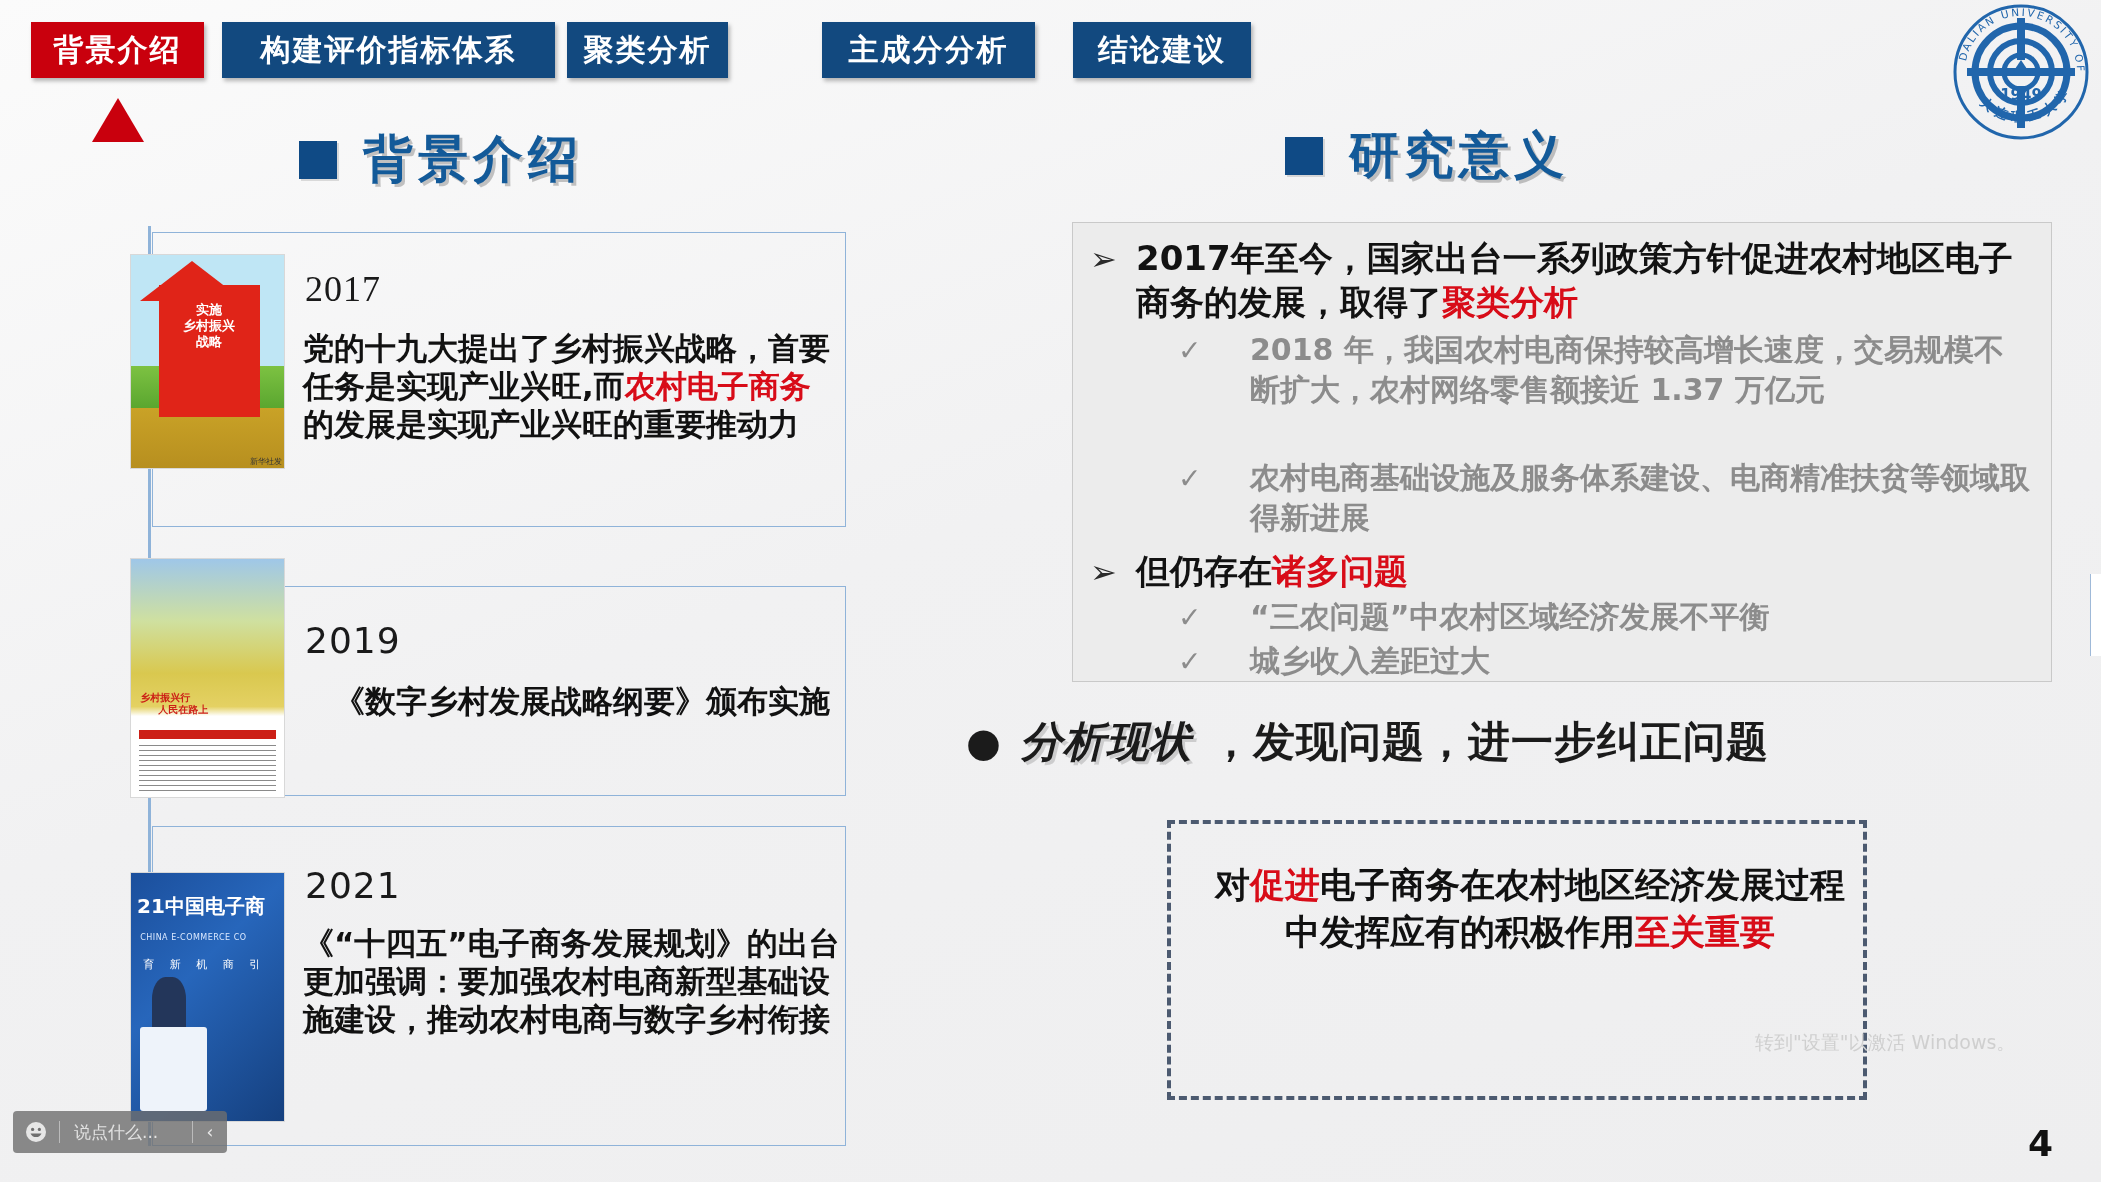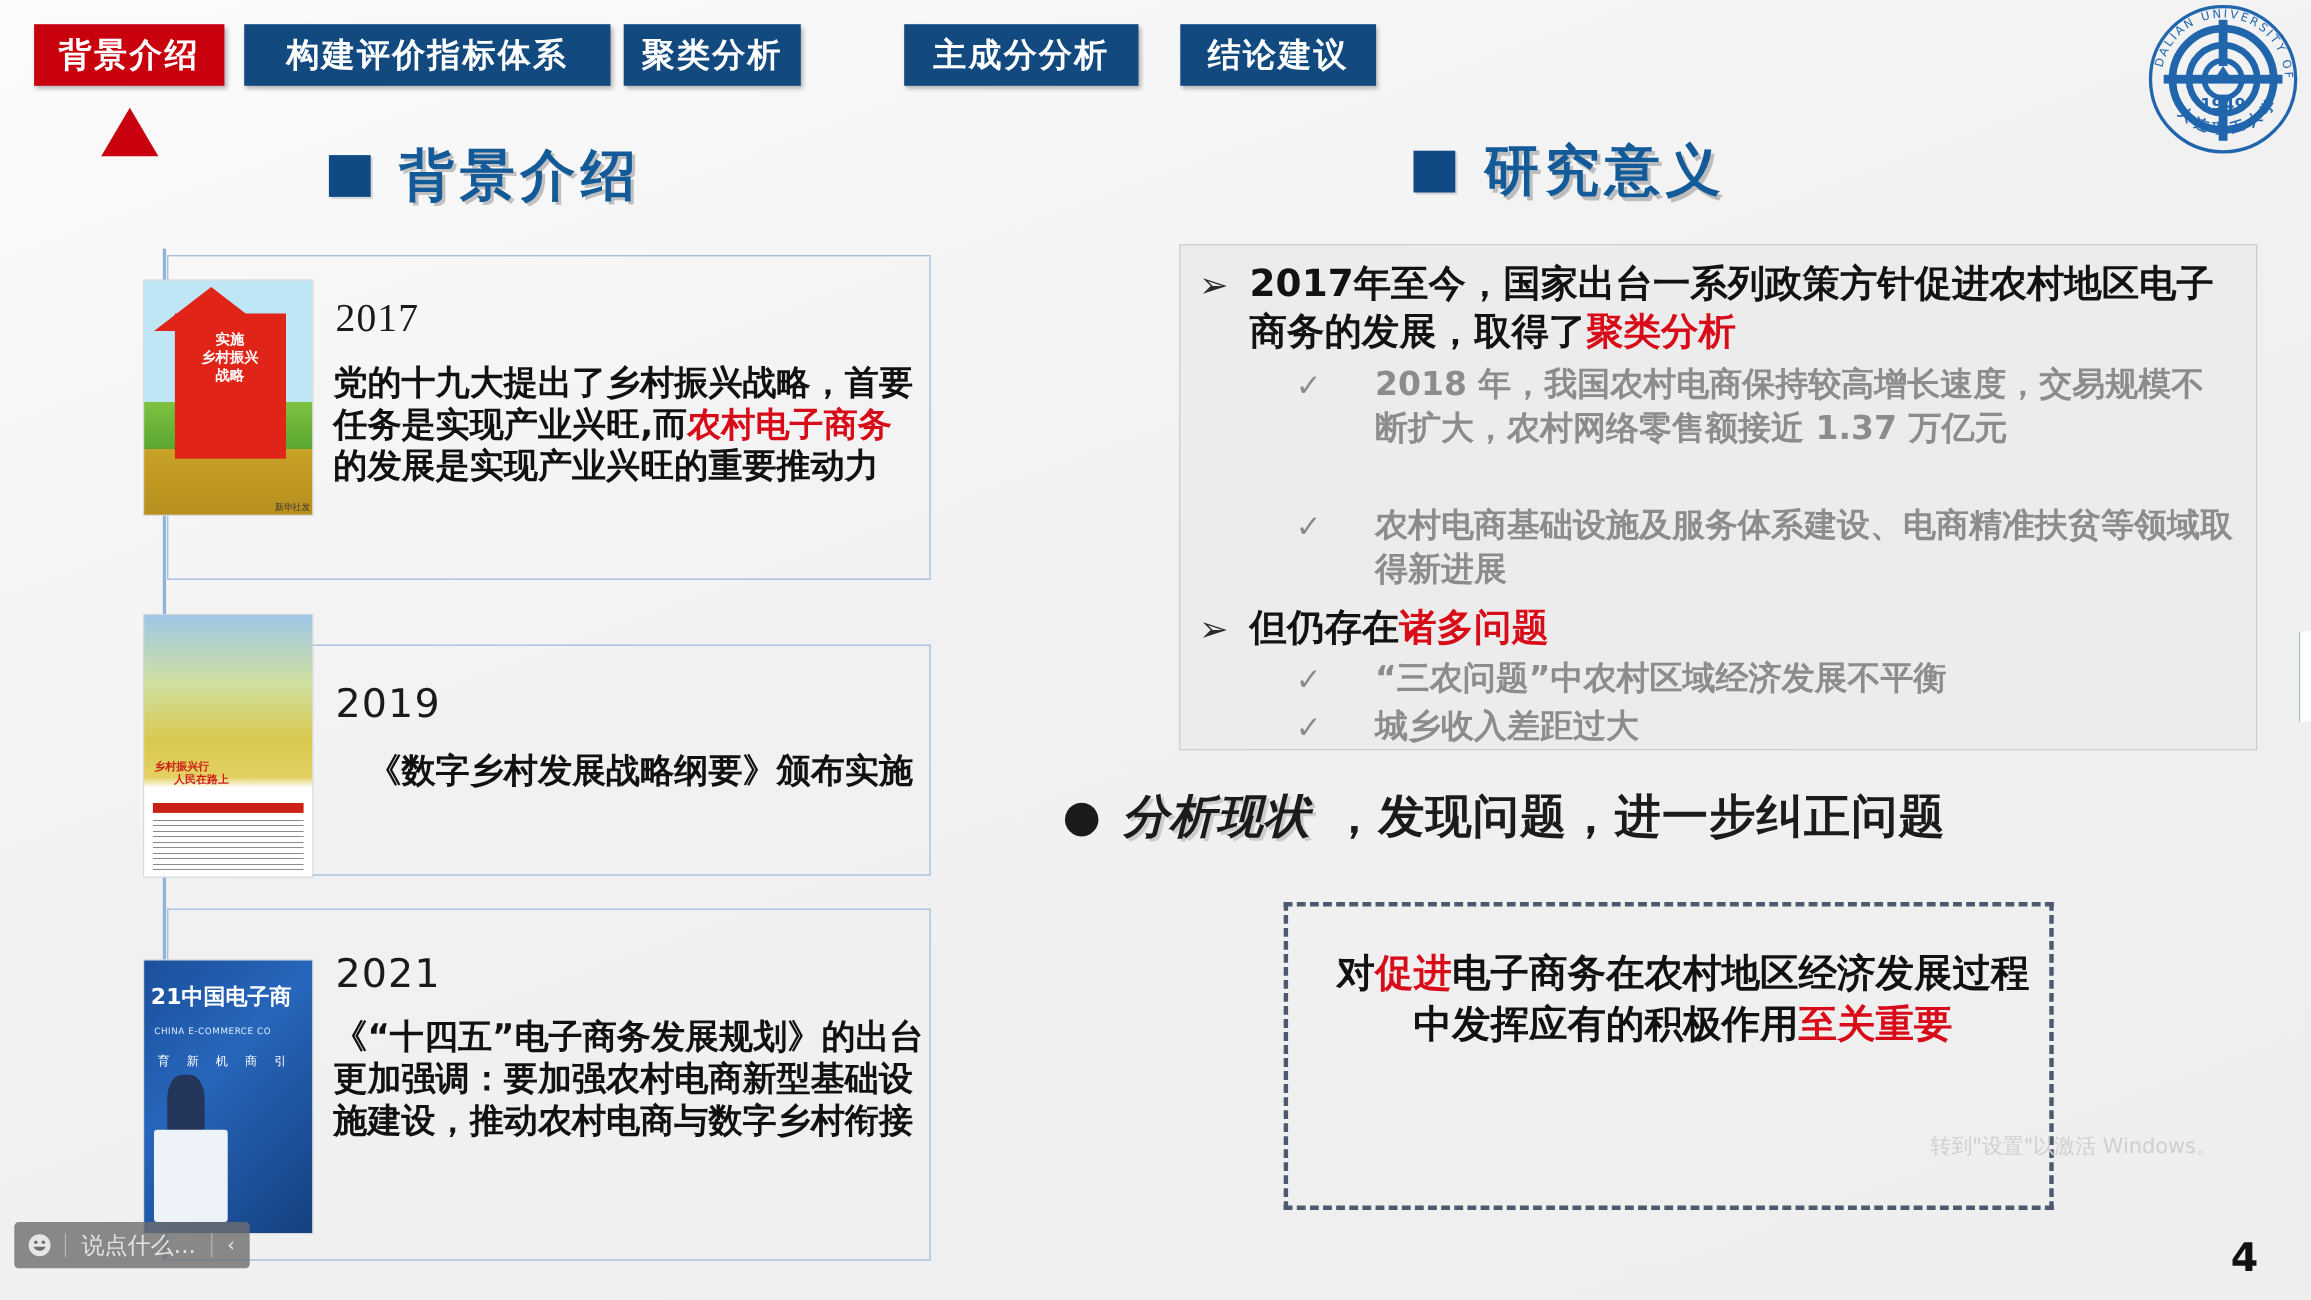--- a/index.html
+++ b/index.html
@@ -133,21 +133,21 @@
   }
 
   
   .cbar{
     position:absolute; left:13px; top:1111px; width:214px; height:42px;
     background:rgba(110,110,110,0.80); border-radius:4px;
     display:flex; align-items:center; color:#e9e9e9;
   }
   .cbar .sep{ width:1px; height:22px; background:rgba(230,230,230,.55); }
   .cbar .smile{ width:46px; display:flex;align-items:center;justify-content:center; }
-  .cbar .ph{ flex:1; padding-left:14px; font-size:21px; color:#e2e2e2; white-space:nowrap; }
+  .cbar .ph{ flex:1; padding-left:14px; font-size:17px; color:#e2e2e2; white-space:nowrap; }
   .cbar .chev{ width:34px; display:flex;align-items:center;justify-content:center;font-size:17px;}
 
   
   .t1{ background:linear-gradient(#bfe6f5 0%,#bfe6f5 52%,#7dc242 52%,#5aa62f 72%,#c9a227 72%,#b78f1f 100%); }
   .t1 .house{
     position:absolute; left:18%; top:14%; width:66%; height:62%;
     background:#e02418;
   }
   .t1 .roof{
     position:absolute; left:6%; top:3%; width:0;height:0;

